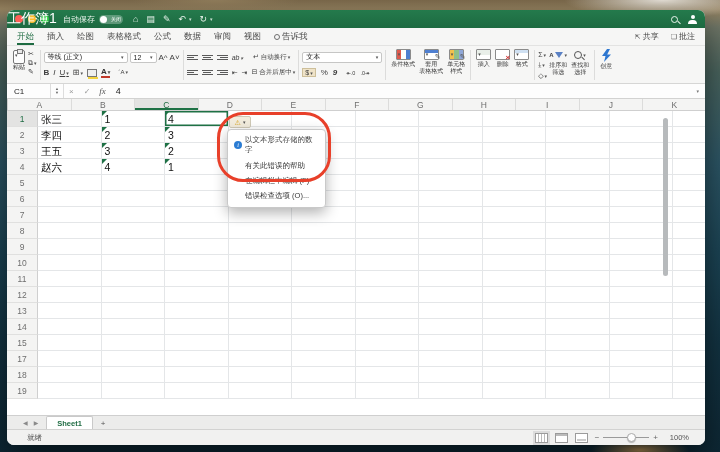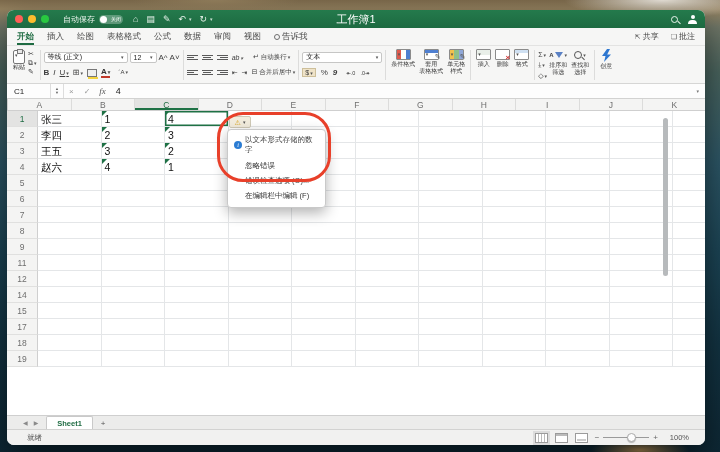--- a/index.html
+++ b/index.html
@@ -25,37 +25,37 @@
   .light.red{background:#ff5f57}.light.yel{background:#febc2e}.light.grn{background:#28c840}
   .autosave { display:flex; align-items:center; gap:4px; margin-right:10px; }
   .toggle { width:24px; height:9px; border-radius:5px; background:rgba(255,255,255,.28);
     position:relative; }
   .toggle .knob{ position:absolute; left:1px; top:1px; width:7px; height:7px;
     border-radius:50%; background:#fff; }
   .toggle .tstate{ position:absolute; right:2px; top:1px; font-size:5px; color:#fff; }
   .tbicons { display:flex; align-items:center; gap:8px; font-size:9px; }
   .tbicons .ic { color:#eaf3ec; }
   .tcaret { font-size:5px; margin-left:-5px; opacity:.85; }
-  .wintitle { position:absolute; left:0; right:0; text-align:center; font-size:11px;
+  .wintitle { position:absolute; left:0; right:0; font-size:14px;
     color:#fff; pointer-events:none; }
   .tbright { margin-left:auto; display:flex; gap:10px; align-items:center; }
   .mag { width:7px; height:7px; border:1.2px solid #eaf3ec; border-radius:50%; position:relative; }
   .mag::after{ content:""; position:absolute; left:5px; top:5px; width:4px; height:1.2px;
     background:#eaf3ec; transform:rotate(45deg); }
   .person{ width:9px; height:9px; position:relative; }
   .person::before{content:"";position:absolute;left:2.5px;top:0;width:4px;height:4px;border-radius:50%;background:#fff;}
   .person::after{content:"";position:absolute;left:0;bottom:0;width:9px;height:4px;border-radius:4px 4px 0 0;background:#fff;}
 
   
   .tabrow { position:absolute; left:0; top:18px; width:100%; height:18px; background:#f6f6f5;
     display:flex; align-items:center; padding:0 10px; border-bottom:1px solid #e3e3e2; }
   .rtabs { display:flex; gap:13px; align-items:center; height:100%; }
   .rtab { font-size:8.5px; color:#4a4a4a; height:100%; display:flex; align-items:center;
     position:relative; white-space:nowrap; }
-  .rtab.active { color:#1e6b42; font-weight:bold; }
+  .rtab.active { color:#1e6b42; font-weight:normal; }
   .rtab.active::after{ content:""; position:absolute; left:0; right:0; bottom:0; height:2px;
     background:#1e6b42; }
   .bulb { width:6px;height:6px;border:1px solid #6f6f6f;border-radius:50%;margin-right:2px;display:inline-block;}
   .tabrt { margin-left:auto; display:flex; gap:12px; align-items:center; font-size:8px; color:#3d3d3d; }
   .tabrt .bicon{ font-size:7px; color:#555; margin-right:2px;}
 
   
   .ribbon { position:absolute; left:0; top:36px; width:100%; height:38px; background:#f6f6f5;
     border-bottom:1px solid #d6d6d5; display:flex; align-items:stretch; padding:2px 4px 1px 6px;
     font-size:6.5px; color:#3c3c3c; }
@@ -541,35 +541,63 @@
           <div class="gcell"></div>
           <div class="gcell"></div>
           <div class="gcell"></div>
           <div class="gcell"></div>
           <div class="gcell"></div>
           <div class="gcell"></div>
           <div class="gcell"></div>
           <div class="gcell"></div>
         </div>
         <div class="grow">
+          <div class="rowh">10</div>
+          <div class="gcell"></div>
+          <div class="gcell"></div>
+          <div class="gcell"></div>
+          <div class="gcell"></div>
+          <div class="gcell"></div>
+          <div class="gcell"></div>
+          <div class="gcell"></div>
+          <div class="gcell"></div>
+          <div class="gcell"></div>
+          <div class="gcell"></div>
+          <div class="gcell"></div>
+        </div>
+        <div class="grow">
           <div class="rowh">11</div>
           <div class="gcell"></div>
           <div class="gcell"></div>
           <div class="gcell"></div>
           <div class="gcell"></div>
           <div class="gcell"></div>
           <div class="gcell"></div>
           <div class="gcell"></div>
           <div class="gcell"></div>
           <div class="gcell"></div>
           <div class="gcell"></div>
           <div class="gcell"></div>
         </div>
         <div class="grow">
           <div class="rowh">12</div>
+          <div class="gcell"></div>
+          <div class="gcell"></div>
+          <div class="gcell"></div>
+          <div class="gcell"></div>
+          <div class="gcell"></div>
+          <div class="gcell"></div>
+          <div class="gcell"></div>
+          <div class="gcell"></div>
+          <div class="gcell"></div>
+          <div class="gcell"></div>
+          <div class="gcell"></div>
+        </div>
+        <div class="grow">
+          <div class="rowh">13</div>
           <div class="gcell"></div>
           <div class="gcell"></div>
           <div class="gcell"></div>
           <div class="gcell"></div>
           <div class="gcell"></div>
           <div class="gcell"></div>
           <div class="gcell"></div>
           <div class="gcell"></div>
           <div class="gcell"></div>
           <div class="gcell"></div>
@@ -652,23 +680,23 @@
   <div class="errbtn">
     <span class="warn">⚠</span>
     <span style="font-size:5px;color:#555">▾</span>
   </div>
   <div class="menu">
     <div class="menu-hdr">
       <span class="info">i</span>
       <span>以文本形式存储的数字</span>
     </div>
     <div>
-        <div class="menu-item">忽略错误</div>
+        <div class="menu-item">有关此错误的帮助</div>
+        <div class="menu-item">在编辑栏中编辑 (F)</div>
         <div class="menu-item">错误检查选项 (O)...</div>
-        <div class="menu-item">在编辑栏中编辑 (F)</div>
       </div>
   </div>
   <div class="redmark"></div>
 
   <div class="sheetbar">
     <div class="snav">
       <span>◀</span>
       <span>▶</span>
     </div>
     <div class="stab">Sheet1</div>

